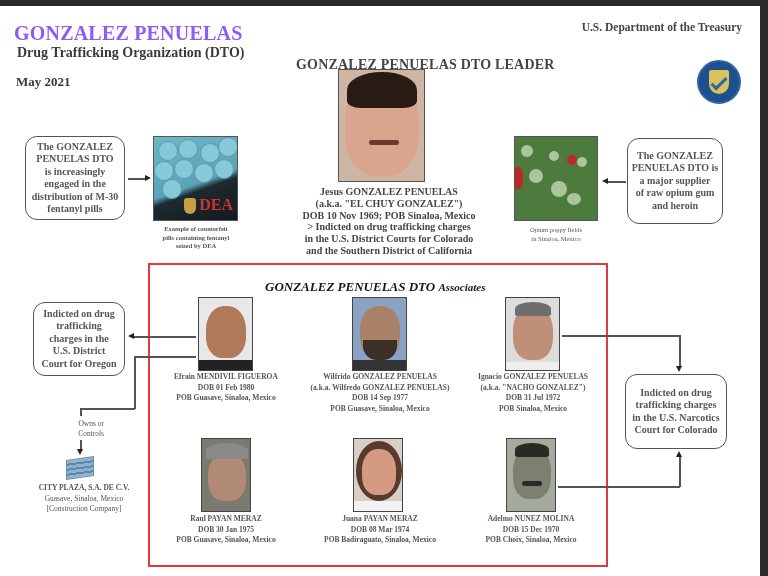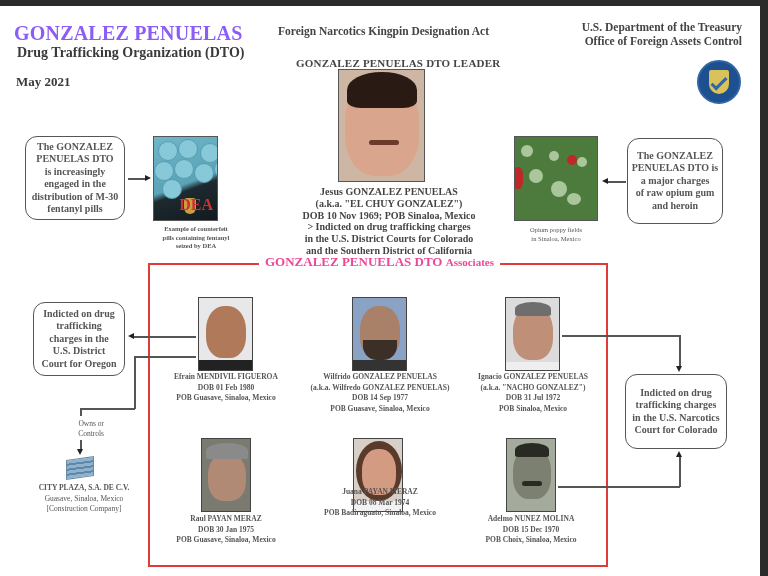--- a/index.html
+++ b/index.html
@@ -9,66 +9,64 @@
   .right-edge { position: absolute; right: 0; top: 0; width: 8px; height: 576px; background: #2b2b2b; }
   .abs { position: absolute; }
   .title-main { left: 14px; top: 16px; font-size: 20px; font-weight: bold; color: #8b5cf6; letter-spacing: 0.2px; }
   .title-sub { left: 17px; top: 39px; font-size: 14px; font-weight: bold; color: #3a3a3a; }
   .title-date { left: 16px; top: 68px; font-size: 13px; font-weight: bold; color: #3a3a3a; }
   .act { left: 278px; top: 19px; font-size: 11.5px; font-weight: bold; color: #444; }
   .treasury { right: 18px; top: 14px; text-align: right; font-size: 11.5px; font-weight: bold; color: #444; line-height: 14px; }
   .seal { left: 697px; top: 54px; width: 44px; height: 44px; border-radius: 50%; background: #1e4f8f; border: 2px solid #2f66a8; }
   .seal-inner { position: absolute; left: 10px; top: 8px; width: 20px; height: 24px; background: #d9c25a; border-radius: 2px 2px 10px 10px; }
   .seal-chev { position: absolute; left: 12px; top: 16px; width: 16px; height: 8px; border-left: 3px solid #2f66a8; border-bottom: 3px solid #2f66a8; transform: rotate(-45deg); }
-  .leader-label { left: 296px; top: 51px; font-size: 11px; font-weight: bold; color: #444; letter-spacing: 0.2px; }
+  .leader-label { left: 296px; top: 51px; font-size: 14px; font-weight: bold; color: #444; letter-spacing: 0.2px; }
   .photo { background: #b8a088; border: 1.5px solid #555; overflow: hidden; }
   .face { position: absolute; border-radius: 45% 45% 40% 40%; }
   .leader-photo { left: 338px; top: 63px; width: 87px; height: 113px; background: #cdb7a4; }
   .leader-text { left: 284px; top: 180px; width: 210px; text-align: center; font-size: 10px; font-weight: bold; line-height: 11.8px; color: #444; }
   .rbox { border: 1.5px solid #555; border-radius: 12px; background: #fff; text-align: center; font-weight: bold; font-size: 10px; line-height: 12.5px; color: #555; display: flex; align-items: center; justify-content: center; }
   .box-fentanyl { left: 25px; top: 130px; width: 100px; height: 84px; }
   .box-opium { left: 627px; top: 132px; width: 96px; height: 86px; }
   .box-oregon { left: 33px; top: 296px; width: 92px; height: 74px; }
   .box-colorado { left: 625px; top: 368px; width: 102px; height: 75px; }
-  .pills-img { left: 153px; top: 130px; width: 65px; height: 85px; background: linear-gradient(160deg, #6fb6c8 0%, #5aa3b8 55%, #1d2a30 62%, #121a1e 100%); border: 1.5px solid #555; overflow: hidden; }
+  .pills-img { left: 153px; top: 130px; width: 85px; height: 85px; background: linear-gradient(160deg, #6fb6c8 0%, #5aa3b8 55%, #1d2a30 62%, #121a1e 100%); border: 1.5px solid #555; overflow: hidden; }
   .pill { position: absolute; width: 20px; height: 20px; border-radius: 50%; background: #87c9d8; border: 1px solid #5a9db0; }
   .dea { position: absolute; right: 4px; bottom: 6px; font-size: 16px; font-weight: bold; color: #d03030; font-family: "Liberation Serif", serif; }
   .badge { position: absolute; left: 30px; bottom: 6px; width: 12px; height: 16px; background: #c8a040; border-radius: 3px 3px 6px 6px; }
   .caption { font-size: 6.5px; text-align: center; line-height: 8.5px; color: #555; font-weight: bold; }
   .cap-pills { left: 148px; top: 219px; width: 96px; }
   .poppy-img { left: 514px; top: 130px; width: 84px; height: 85px; background: #4d7a3d; border: 1.5px solid #555; overflow: hidden; }
   .pod { position: absolute; border-radius: 50%; background: #a9c79a; }
   .flower { position: absolute; border-radius: 50%; background: #c02828; }
   .cap-poppy { left: 510px; top: 220px; width: 92px; font-weight: normal; }
   .red-frame { left: 148px; top: 257px; width: 460px; height: 304px; border: 2.5px solid #e03a3a; }
-  .assoc-title { left: 259px; top: 248px; background: #fff; padding: 0 6px; font-size: 13px; font-weight: bold; color: #ec4899; }
+  .assoc-title { left: 259px; top: 273px; background: #fff; padding: 0 6px; font-size: 13px; font-style: italic; font-weight: bold; color: #0f172a; }
   .assoc-title .small { font-size: 11px; }
   .mug { width: 55px; height: 74px; border: 1.5px solid #444; overflow: hidden; }
   .assoc-text { font-size: 7.5px; font-weight: bold; text-align: center; line-height: 10.5px; color: #555; }
   .line { background: #555; }
   .arrow-l { width: 0; height: 0; border-top: 3.5px solid transparent; border-bottom: 3.5px solid transparent; border-right: 6px solid #222; }
   .arrow-r { width: 0; height: 0; border-top: 3.5px solid transparent; border-bottom: 3.5px solid transparent; border-left: 6px solid #222; }
   .arrow-d { width: 0; height: 0; border-left: 3.5px solid transparent; border-right: 3.5px solid transparent; border-top: 6px solid #222; }
   .arrow-u { width: 0; height: 0; border-left: 3.5px solid transparent; border-right: 3.5px solid transparent; border-bottom: 6px solid #222; }
   .owns { left: 44px; top: 413px; width: 60px; font-size: 7.5px; text-align: right; line-height: 10px; color: #555; }
   .building { left: 66px; top: 452px; width: 28px; height: 20px; background: repeating-linear-gradient(180deg, #8fb3cf 0 3px, #5f87a8 3px 5px); transform: skewY(-8deg); border: 1px solid #6b8aa3; }
   .company { left: 30px; top: 477px; width: 108px; font-size: 7.5px; text-align: center; line-height: 10.5px; color: #555; font-weight: bold; }
 </style>
 </head>
 <body>
 
 <div class="page">
 
   <div class="abs title-main">GONZALEZ PENUELAS</div>
   <div class="abs title-sub">Drug Trafficking Organization (DTO)</div>
   <div class="abs title-date">May 2021</div>
-  <div class="abs act">Foreign Narcotics Kingpin Designation Act</div>
   <div class="abs treasury">
     <div>U.S. Department of the Treasury</div>
-    <div>Office of Foreign Assets Control</div>
   </div>
   <div class="abs seal">
     <div class="seal-inner"></div>
     <div class="seal-chev"></div>
   </div>
 
   <div class="abs leader-label">GONZALEZ PENUELAS DTO LEADER</div>
   <div class="abs photo leader-photo">
     <div class="face" style="left:6px;top:6px;width:74px;height:100px;background:#d9a58c;"></div>
     <div class="face" style="left:8px;top:2px;width:70px;height:36px;background:#2a1a14;border-radius:50% 50% 20% 20%;"></div>
@@ -129,21 +127,21 @@
     <div>Opium poppy fields</div>
     <div>in Sinaloa, Mexico</div>
   </div>
   <div class="abs arrow-l" style="left:602px;top:172px;"></div>
   <div class="abs line" style="left:608px;top:175px;width:18px;height:1.5px;"></div>
 
   <div class="abs rbox box-opium">
     <div>
       <div>The GONZALEZ</div>
       <div>PENUELAS DTO is</div>
-      <div>a major charges</div>
+      <div>a major supplier</div>
       <div>of raw opium gum</div>
       <div>and heroin</div>
     </div>
   </div>
 
   <div class="abs red-frame"></div>
   <div class="abs assoc-title">
     <span>GONZALEZ PENUELAS DTO</span>
     <span class="small">Associates</span>
   </div>
@@ -194,21 +192,21 @@
     <div class="face" style="left:6px;top:8px;width:38px;height:52px;background:#7c8070;"></div>
     <div class="abs" style="left:8px;top:4px;width:34px;height:14px;background:#2a2a24;border-radius:50% 50% 10% 10%;"></div>
     <div class="abs" style="left:15px;top:42px;width:20px;height:5px;background:#2a2a24;border-radius:3px;"></div>
   </div>
 
   <div class="abs assoc-text" style="left:163px;top:508px;width:126px;">
     <div>Raul PAYAN MERAZ</div>
     <div>DOB 30 Jan 1975</div>
     <div>POB Guasave, Sinaloa, Mexico</div>
   </div>
-  <div class="abs assoc-text" style="left:305px;top:481px;width:150px;">
+  <div class="abs assoc-text" style="left:305px;top:508px;width:150px;">
     <div>Juana PAYAN MERAZ</div>
     <div>DOB 08 Mar 1974</div>
     <div>POB Badiraguato, Sinaloa, Mexico</div>
   </div>
   <div class="abs assoc-text" style="left:466px;top:508px;width:130px;">
     <div>Adelmo NUNEZ MOLINA</div>
     <div>DOB 15 Dec 1970</div>
     <div>POB Choix, Sinaloa, Mexico</div>
   </div>
 

